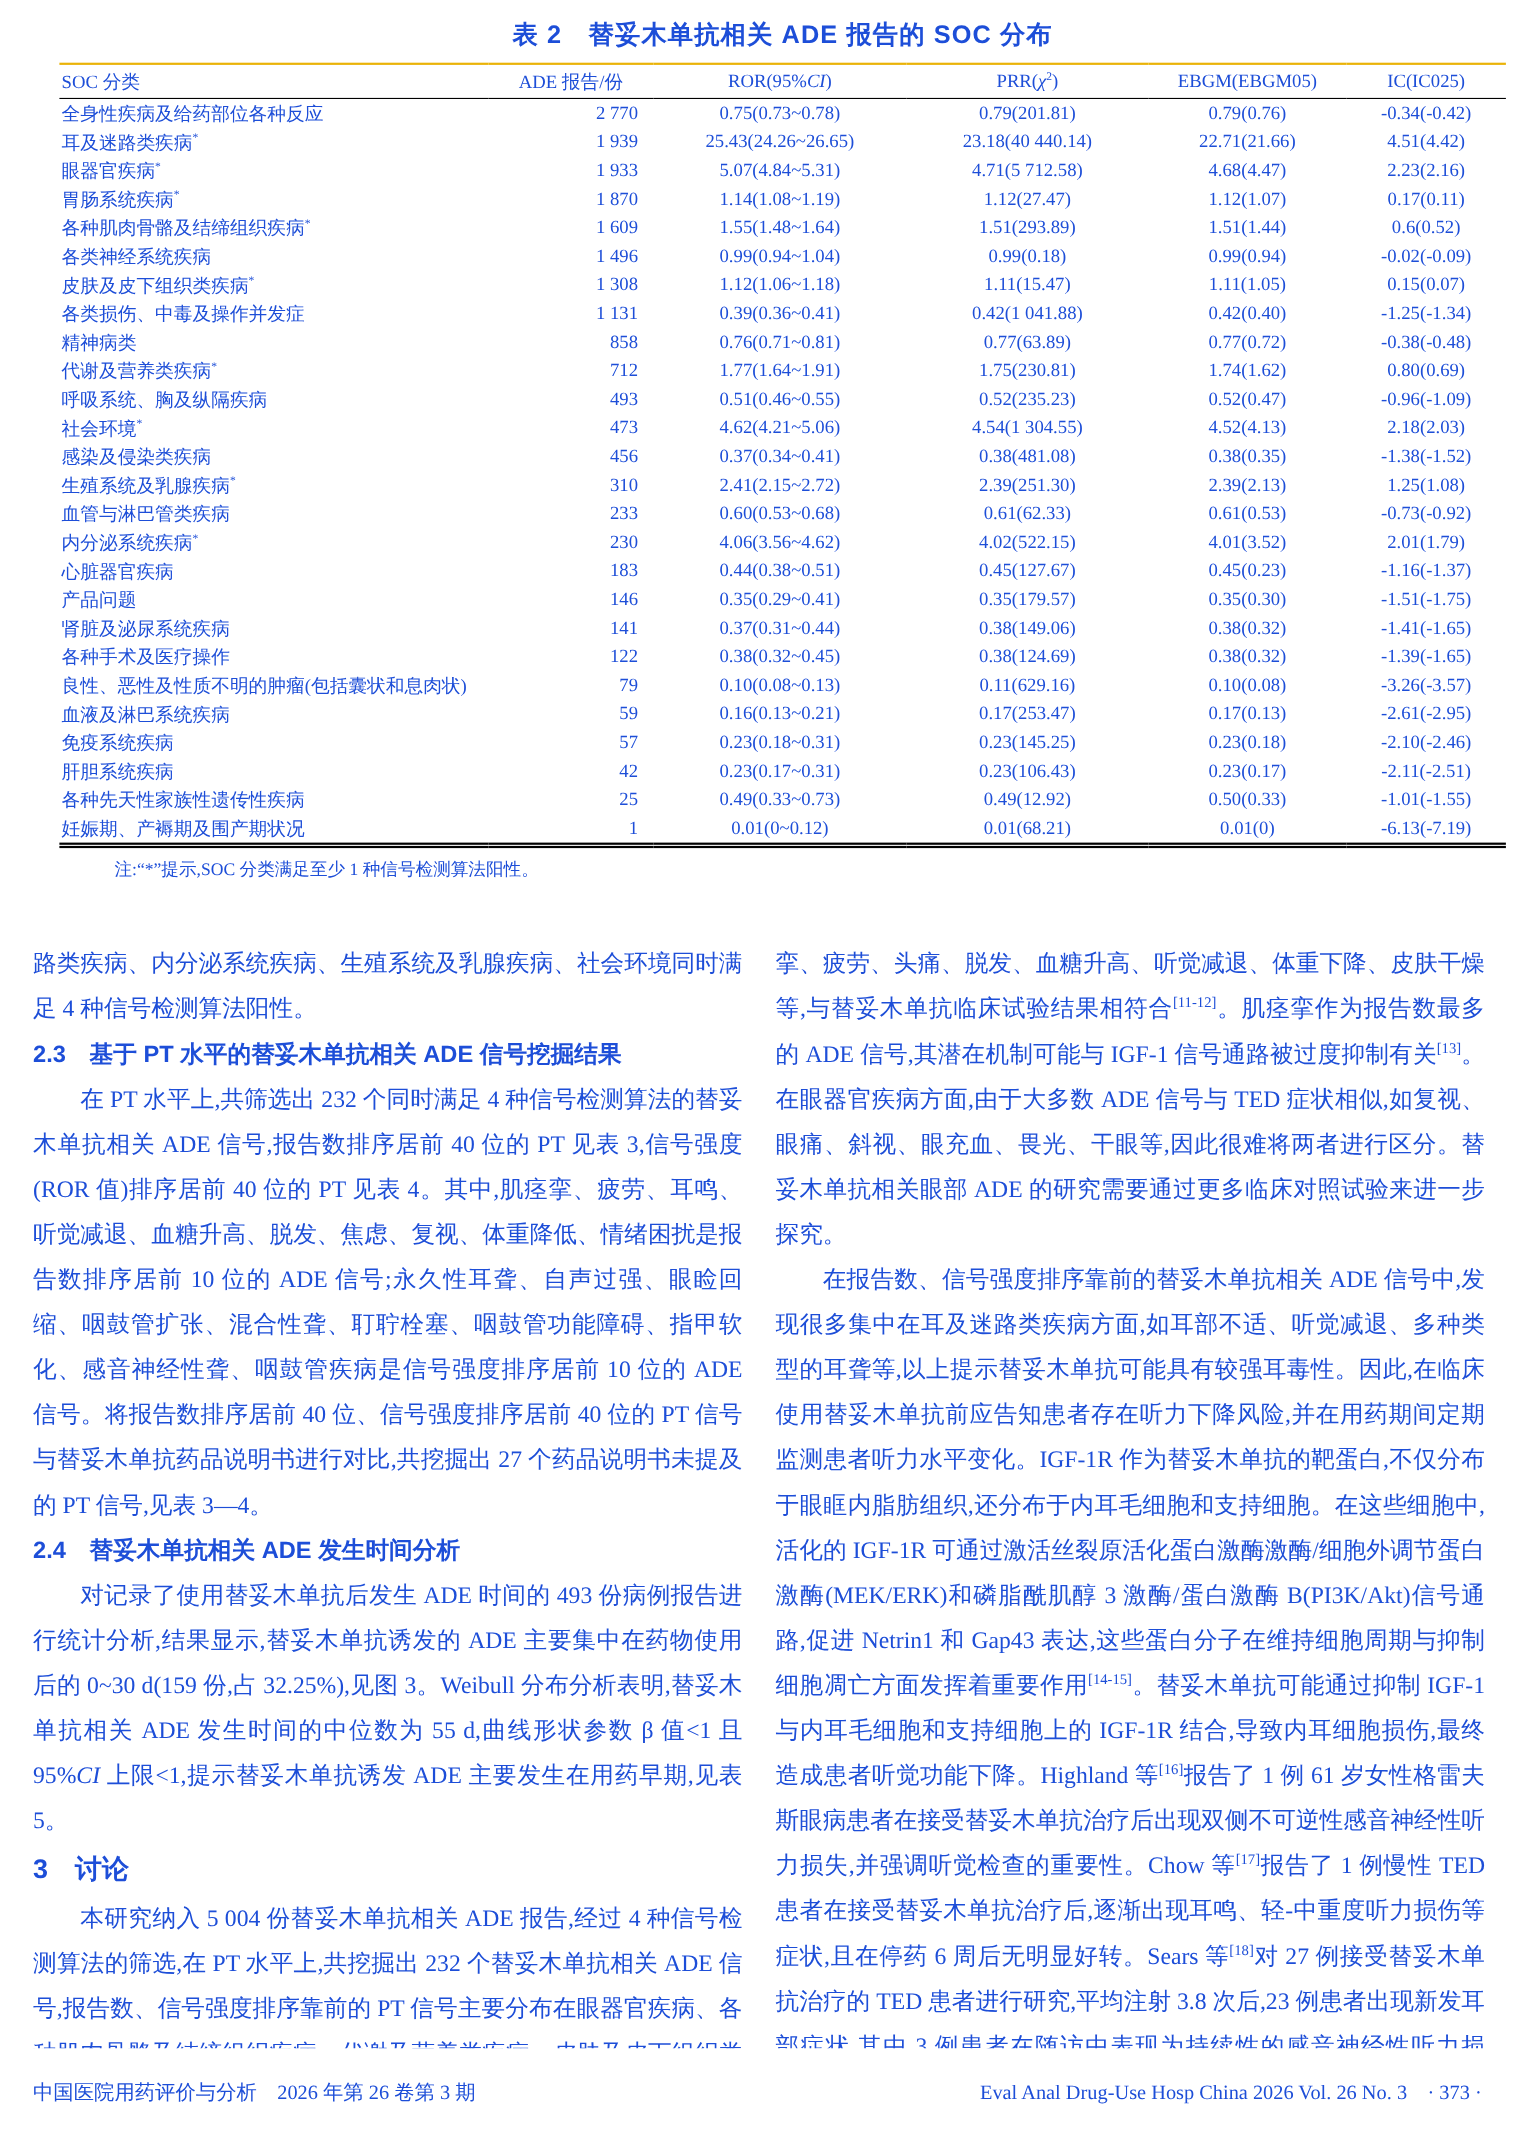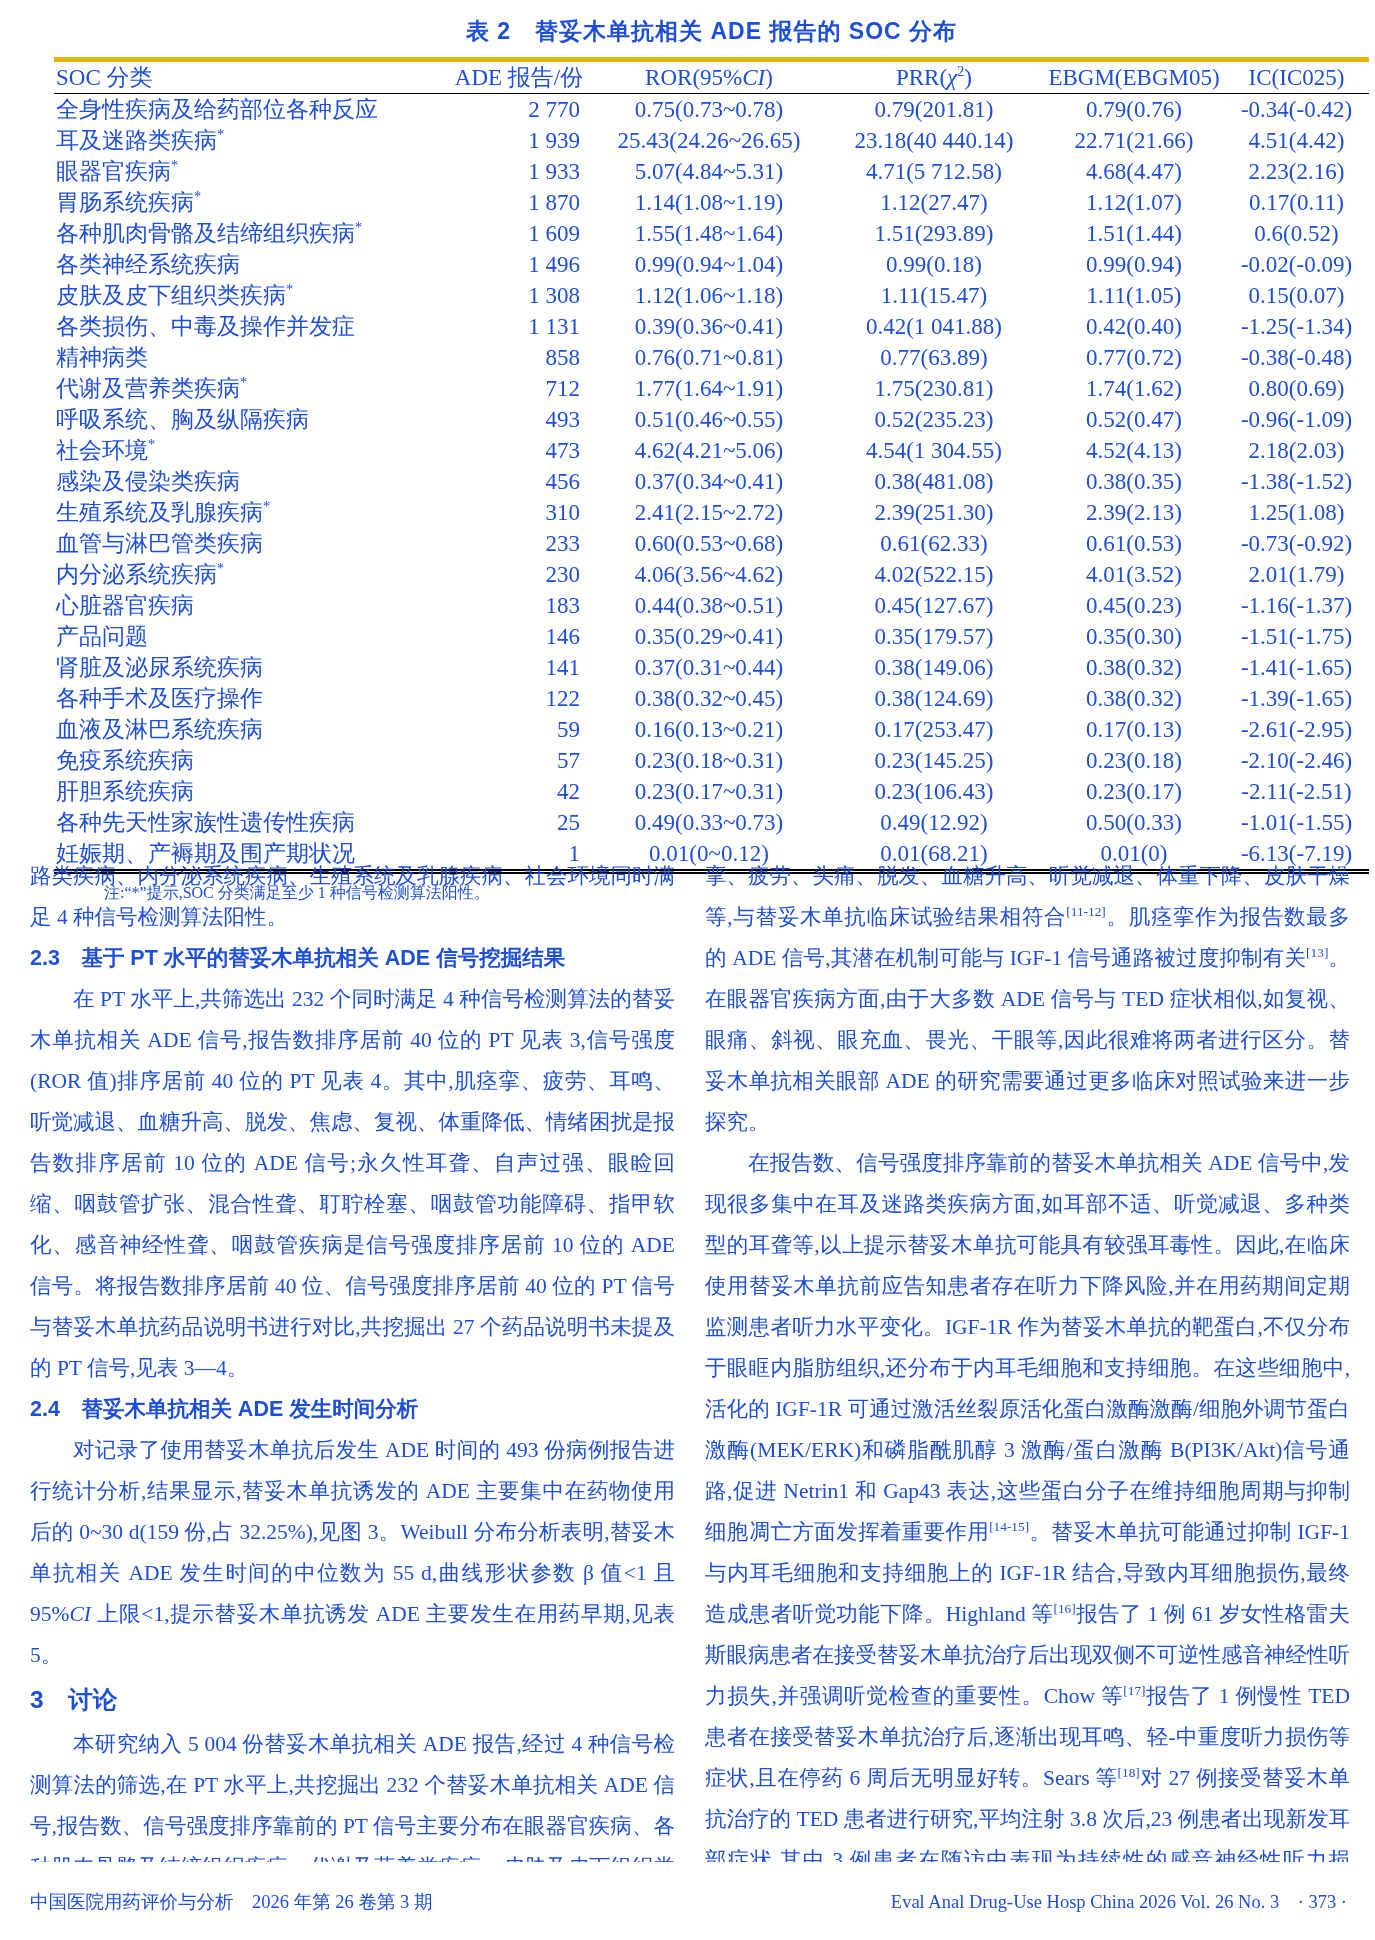--- a/index.html
+++ b/index.html
@@ -19,23 +19,23 @@
     font-family:"Liberation Sans","DejaVu Sans",sans-serif;
     font-weight:bold;
     font-size:23px;
     letter-spacing:1px;
   }
   
   table.soc-table{
     width:1315px;
     margin:10px auto 0 auto;
     border-collapse:collapse;
-    border-top:5px solid #eab308;
+    border-top:2px solid #eab308;
     border-bottom:5px double #000;
-    font-size:23px;
+    font-size:17px;
     table-layout:fixed;
   }
   table.soc-table th{
     font-weight:normal;
     border-bottom:1.5px solid #000;
     height:30px;
     padding:0;
     text-align:center;
     white-space:nowrap;
   }
@@ -278,20 +278,28 @@
         </tr>
         <tr>
           <td class="c-soc">各种手术及医疗操作</td>
           <td class="c-count">122</td>
           <td>0.38(0.32~0.45)</td>
           <td>0.38(124.69)</td>
           <td>0.38(0.32)</td>
           <td>-1.39(-1.65)</td>
         </tr>
         <tr>
+          <td class="c-soc">良性、恶性及性质不明的肿瘤(包括囊状和息肉状)</td>
+          <td class="c-count">79</td>
+          <td>0.10(0.08~0.13)</td>
+          <td>0.11(629.16)</td>
+          <td>0.10(0.08)</td>
+          <td>-3.26(-3.57)</td>
+        </tr>
+        <tr>
           <td class="c-soc">血液及淋巴系统疾病</td>
           <td class="c-count">59</td>
           <td>0.16(0.13~0.21)</td>
           <td>0.17(253.47)</td>
           <td>0.17(0.13)</td>
           <td>-2.61(-2.95)</td>
         </tr>
         <tr>
           <td class="c-soc">免疫系统疾病</td>
           <td class="c-count">57</td>

